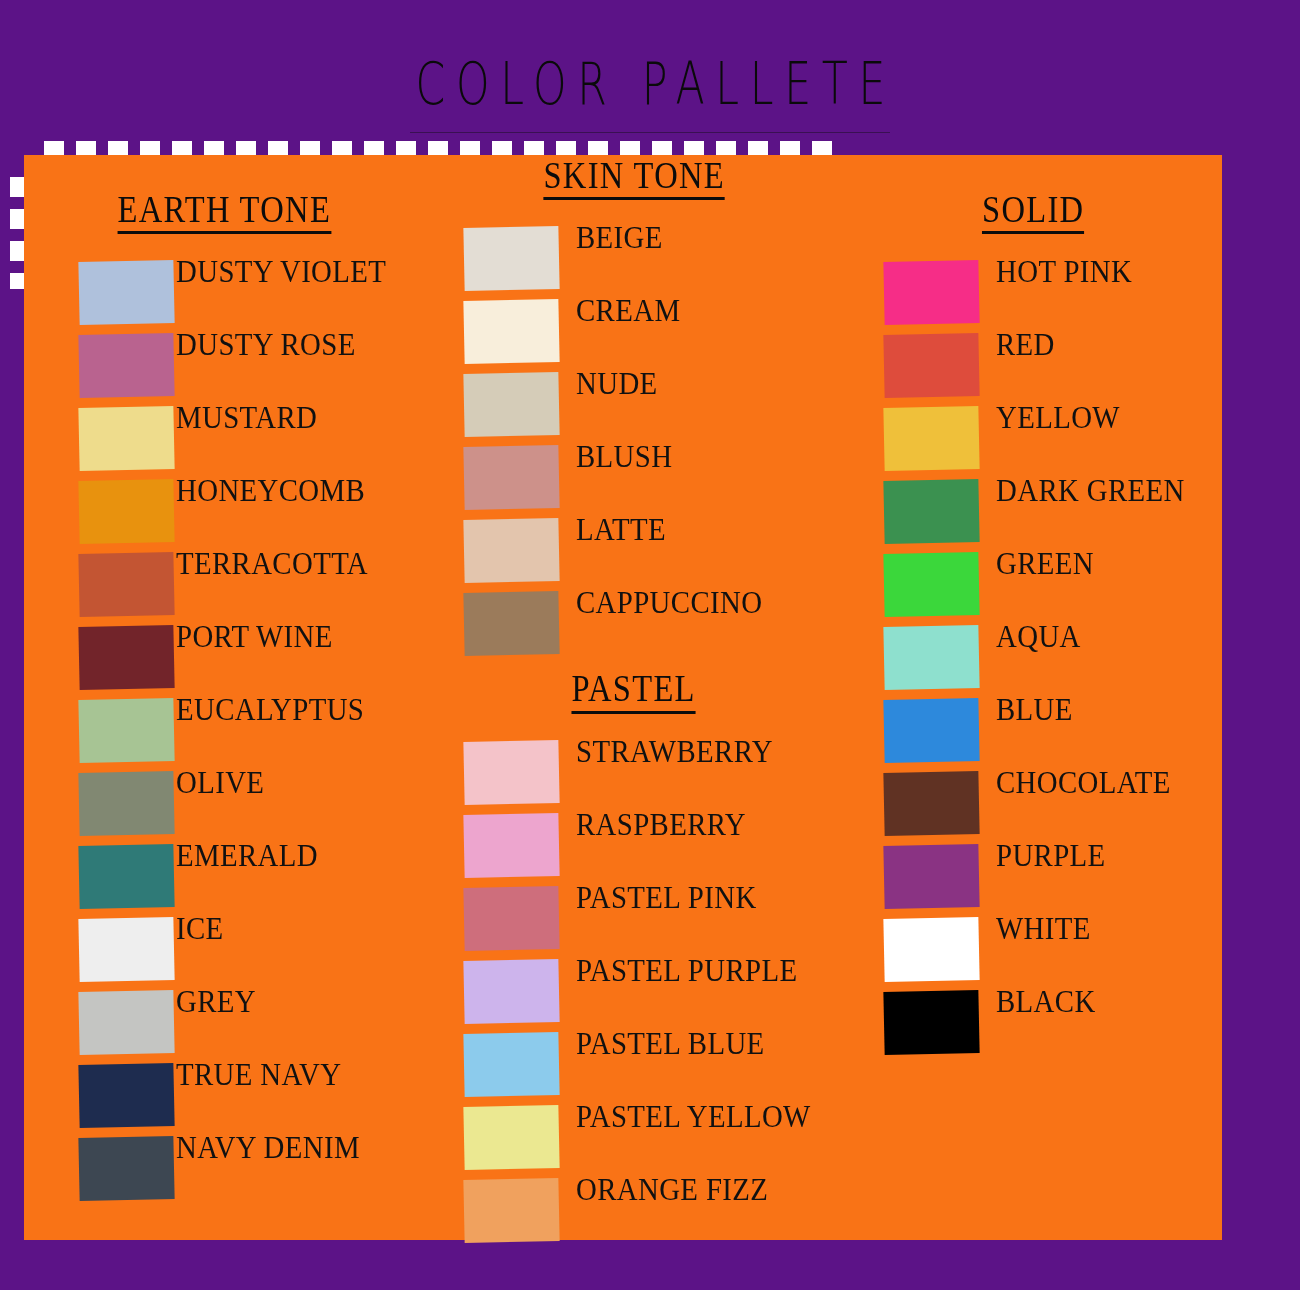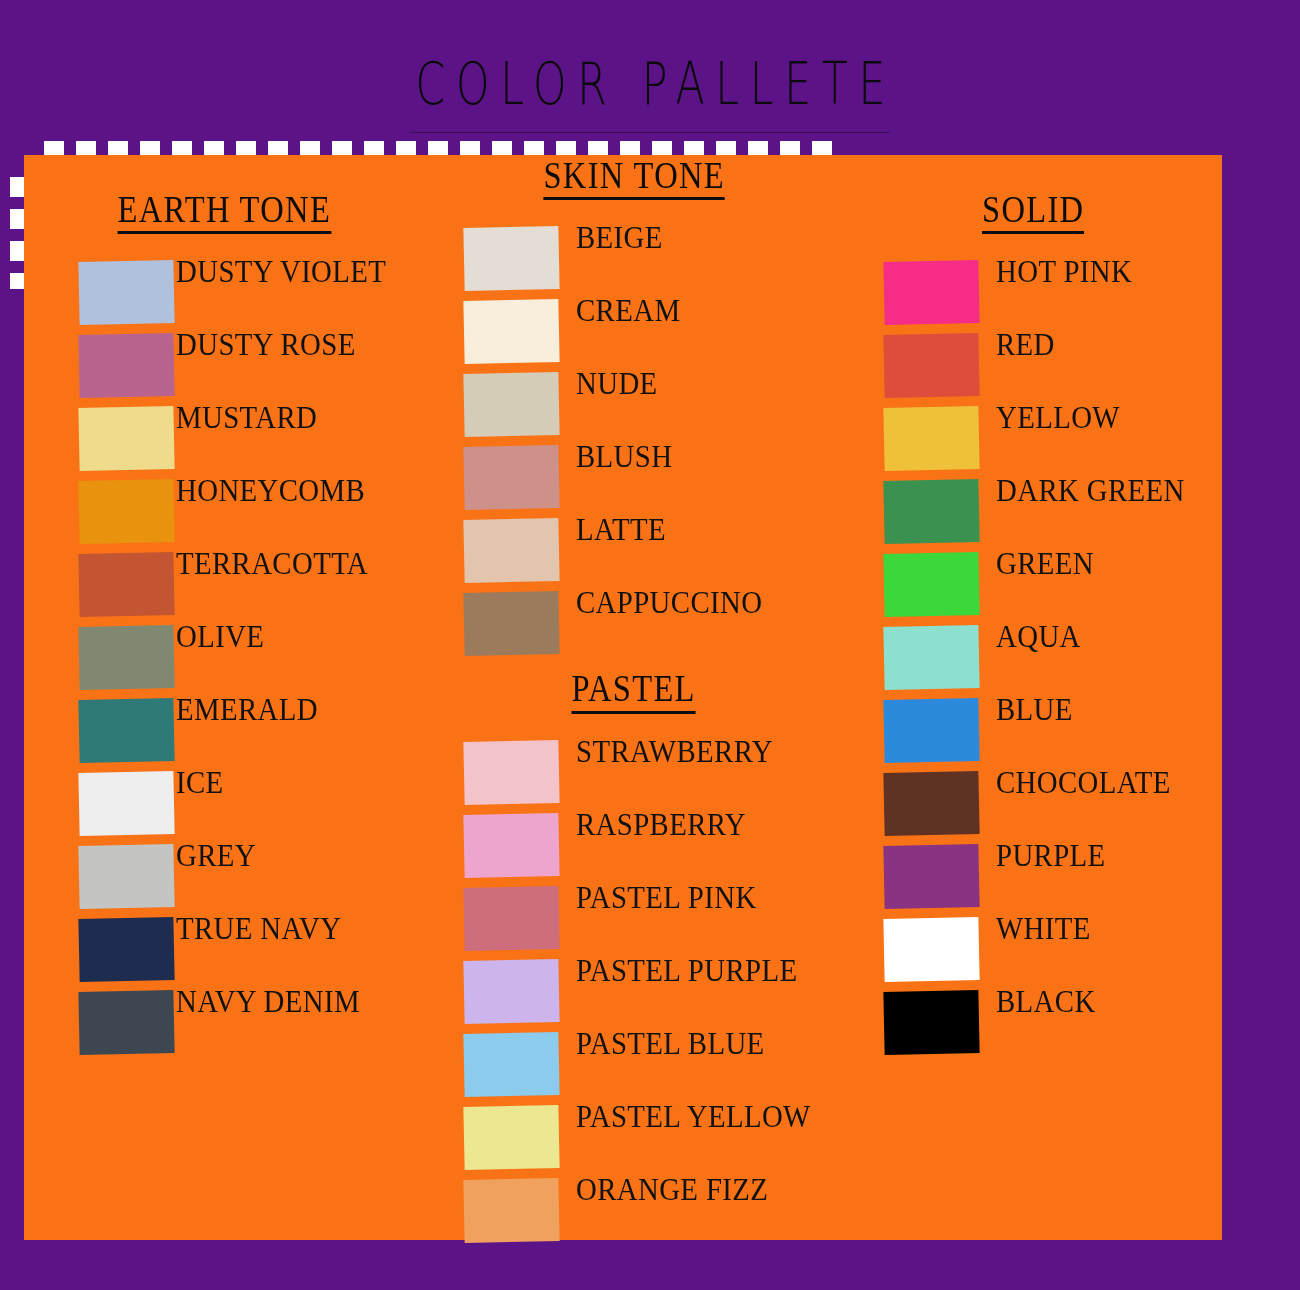--- a/index.html
+++ b/index.html
@@ -211,20 +211,32 @@
             <div class="label">HONEYCOMB</div>
           </div>
           <div class="row">
             <div class="swatch-cell">
               <div class="swatch" style="background: rgb(195, 85, 51);"></div>
             </div>
             <div class="label">TERRACOTTA</div>
           </div>
           <div class="row">
             <div class="swatch-cell">
+              <div class="swatch" style="background: rgb(114, 36, 42);"></div>
+            </div>
+            <div class="label">PORT WINE</div>
+          </div>
+          <div class="row">
+            <div class="swatch-cell">
+              <div class="swatch" style="background: rgb(167, 196, 148);"></div>
+            </div>
+            <div class="label">EUCALYPTUS</div>
+          </div>
+          <div class="row">
+            <div class="swatch-cell">
               <div class="swatch" style="background: rgb(129, 136, 114);"></div>
             </div>
             <div class="label">OLIVE</div>
           </div>
           <div class="row">
             <div class="swatch-cell">
               <div class="swatch" style="background: rgb(47, 122, 119);"></div>
             </div>
             <div class="label">EMERALD</div>
           </div>

